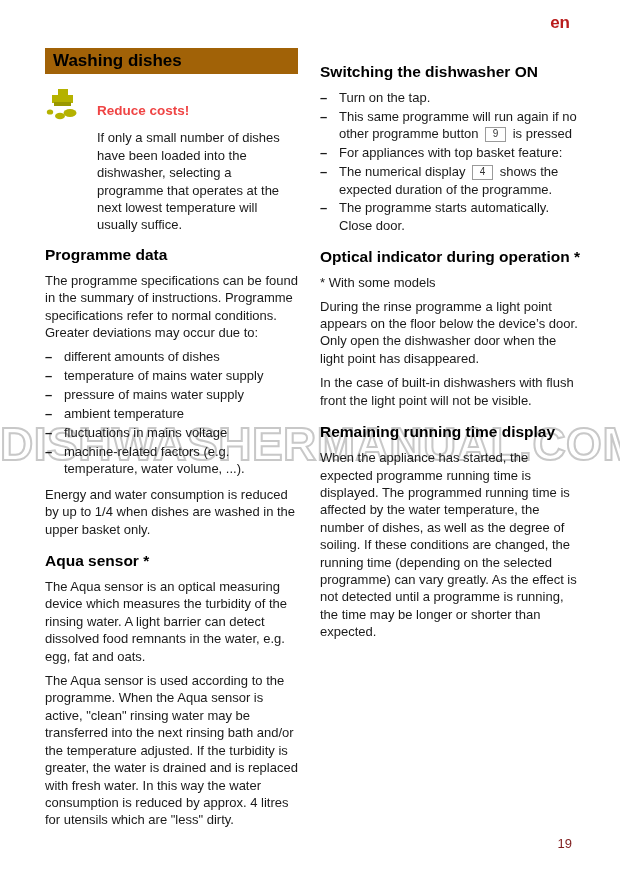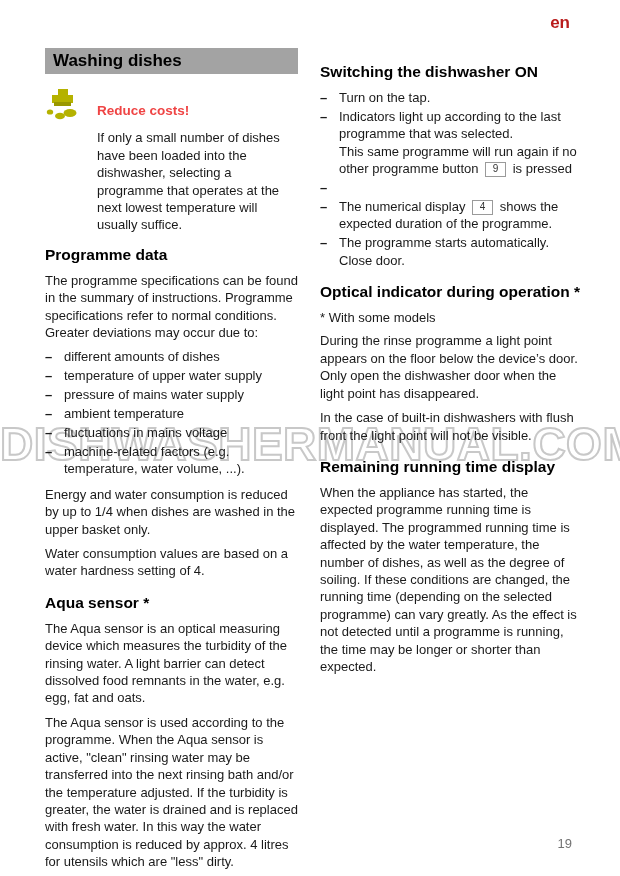--- a/index.html
+++ b/index.html
@@ -12,27 +12,27 @@
     text-align:center;white-space:nowrap;z-index:0;
     font-size:46px;font-weight:bold;letter-spacing:0.5px;
     color:transparent;-webkit-text-stroke:2px #c8c8c8;
   }
   .lang{
     position:absolute;top:13px;right:50px;z-index:2;
     font-size:17px;font-weight:bold;color:#b91c1c;
   }
   .pagenum{
     position:absolute;top:836px;right:48px;z-index:2;
-    font-size:13px;color:#737373;
+    font-size:13px;color:#7f1d1d;
   }
   .col{position:absolute;z-index:1;font-size:13px;line-height:17.4px;}
   .col-left{left:45px;top:48px;width:253px;}
   .col-right{left:320px;top:61px;width:262px;}
   .banner{
-    background:#a3a3a3;height:26px;line-height:26px;padding-left:8px;
+    background:#a16207;height:26px;line-height:26px;padding-left:8px;
     font-size:17px;font-weight:bold;color:#000;margin-bottom:14px;
   }
   .tip{display:flex;margin-bottom:2px;}
   .tip-icon{width:52px;flex:none;padding-top:0;}
   .tip-text{flex:1;}
   .tip-title{font-size:13.5px;font-weight:bold;margin:14px 0 10px 0;color:#ef4444;}
   .tip-body{margin:0 0 8px 0;}
   .blocks h2{
     font-size:15.5px;line-height:21px;font-weight:bold;color:#000;
     margin:12px 0 7px 0;
@@ -84,21 +84,21 @@
       <div class="list">
         <div class="li">
           <span class="dash">–</span>
           <div class="li-body">
             <div class="line">different amounts of dishes</div>
           </div>
         </div>
         <div class="li">
           <span class="dash">–</span>
           <div class="li-body">
-            <div class="line">temperature of upper water supply</div>
+            <div class="line">temperature of mains water supply</div>
           </div>
         </div>
         <div class="li">
           <span class="dash">–</span>
           <div class="li-body">
             <div class="line">pressure of mains water supply</div>
           </div>
         </div>
         <div class="li">
           <span class="dash">–</span>
@@ -113,47 +113,46 @@
           </div>
         </div>
         <div class="li">
           <span class="dash">–</span>
           <div class="li-body">
             <div class="line">machine-related factors (e.g. temperature, water volume, ...).</div>
           </div>
         </div>
       </div>
       <p class="p">Energy and water consumption is reduced by up to 1/4 when dishes are washed in the upper basket only.</p>
-      <p class="p">Water consumption values are based on a water hardness setting of 4.</p>
       <h2>Aqua sensor *</h2>
       <p class="p">The Aqua sensor is an optical measuring device which measures the turbidity of the rinsing water. A light barrier can detect dissolved food remnants in the water, e.g. egg, fat and oats.</p>
       <p class="p">The Aqua sensor is used according to the programme. When the Aqua sensor is active, "clean" rinsing water may be transferred into the next rinsing bath and/or the temperature adjusted. If the turbidity is greater, the water is drained and is replaced with fresh water. In this way the water consumption is reduced by approx. 4 litres for utensils which are "less" dirty.</p>
     </div>
 </div>
 
 <div class="col col-right">
   <div class="blocks" id="right-blocks">
       <h2>Switching the dishwasher ON</h2>
       <div class="list">
         <div class="li">
           <span class="dash">–</span>
           <div class="li-body">
             <div class="line">Turn on the tap.</div>
           </div>
         </div>
         <div class="li">
           <span class="dash">–</span>
           <div class="li-body">
-            <div class="line">Indicators light up according to the last programme that was selected.</div>
             <div class="line">This same programme will run again if no other programme button <span class="keybox">9</span> is pressed</div>
           </div>
         </div>
         <div class="li">
           <span class="dash">–</span>
           <div class="li-body">
+            <div class="line">For appliances with top basket feature:</div>
           </div>
         </div>
         <div class="li">
           <span class="dash">–</span>
           <div class="li-body">
             <div class="line">The numerical display <span class="keybox">4</span> shows the expected duration of the programme.</div>
           </div>
         </div>
         <div class="li">
           <span class="dash">–</span>

